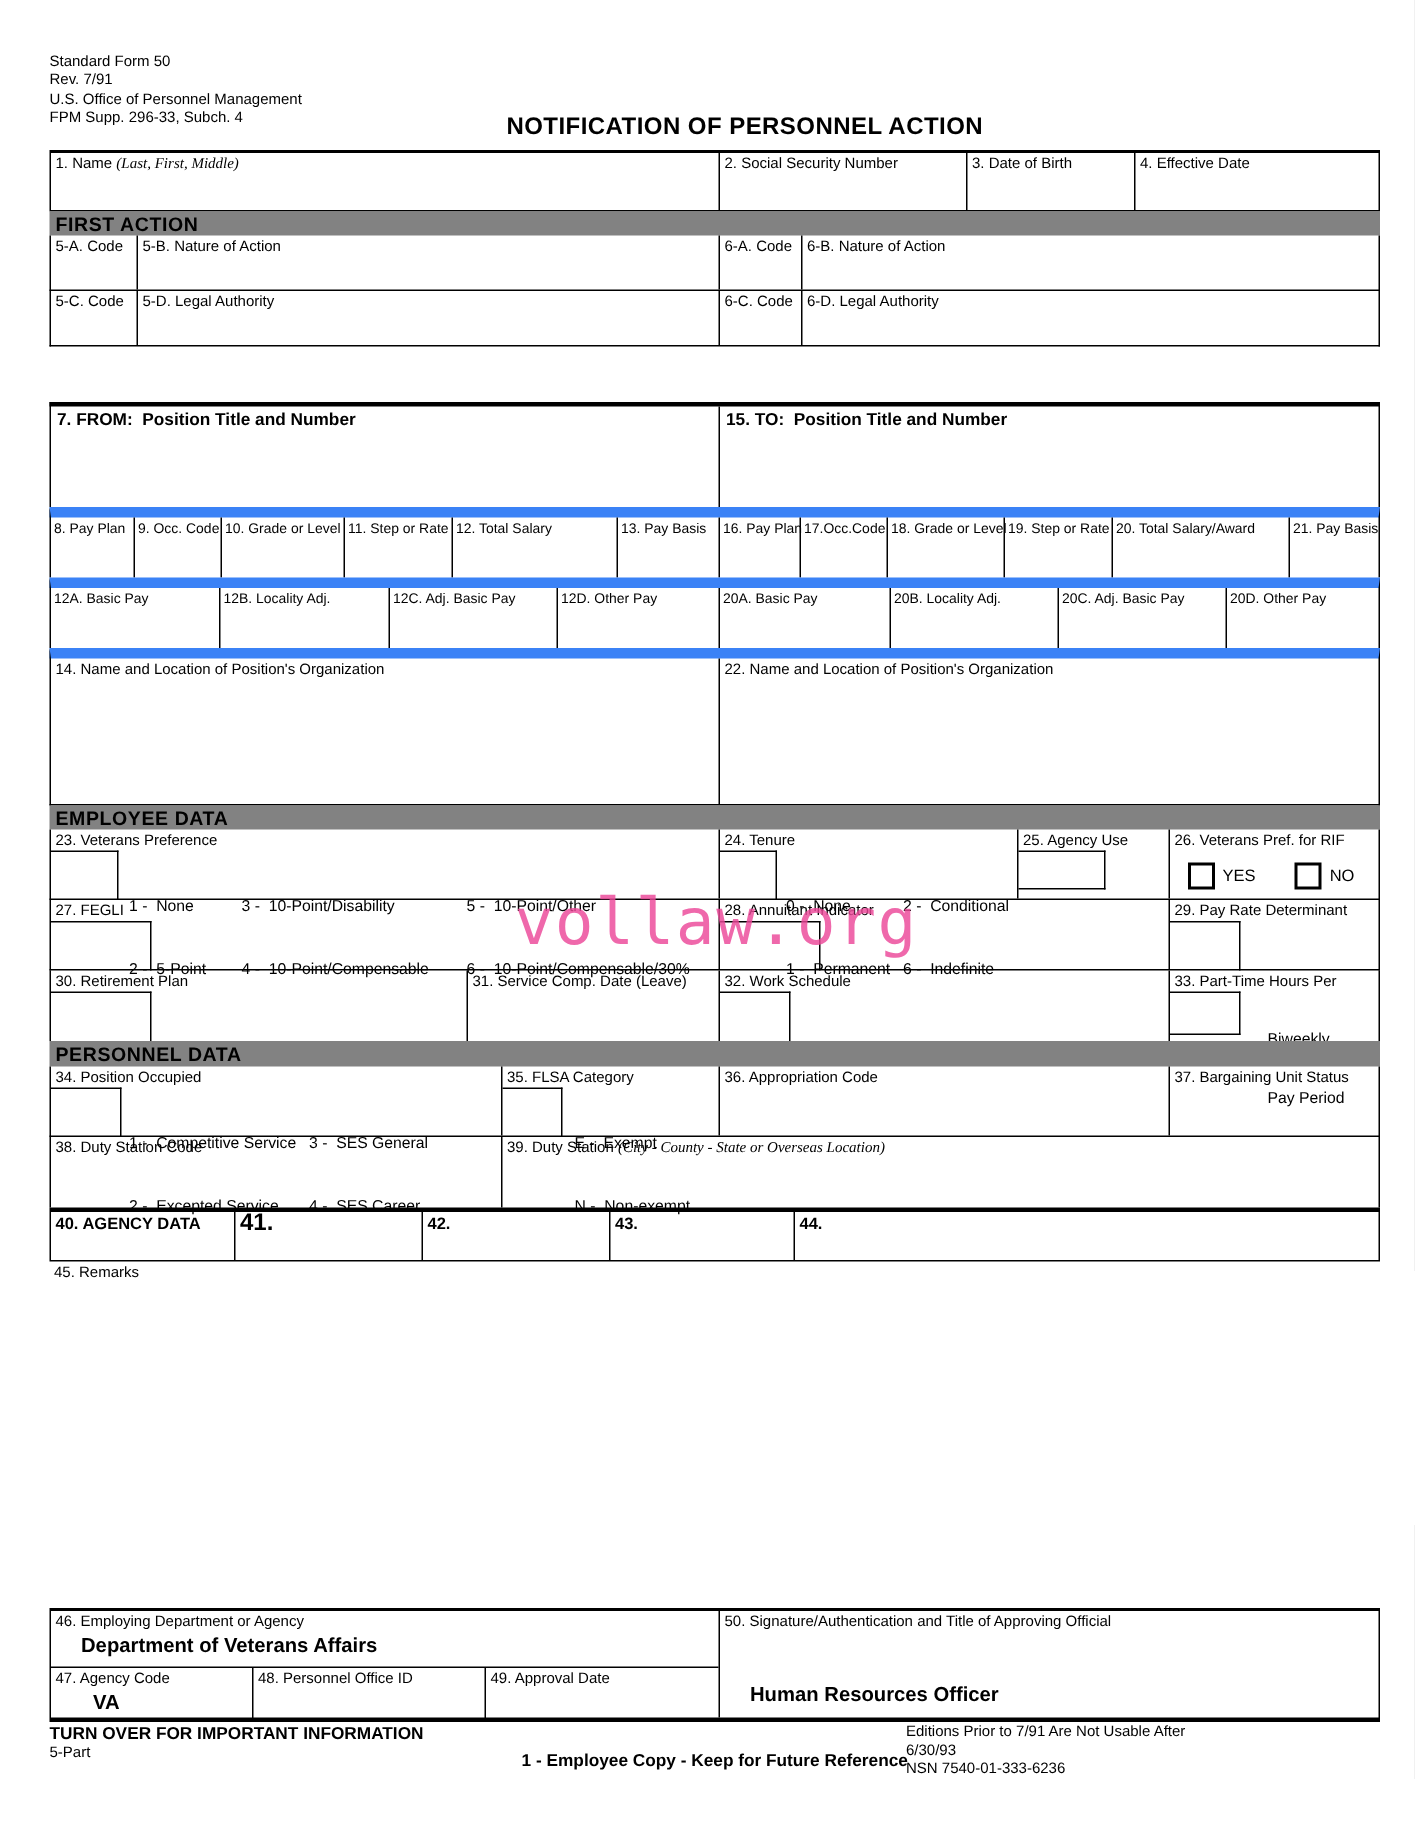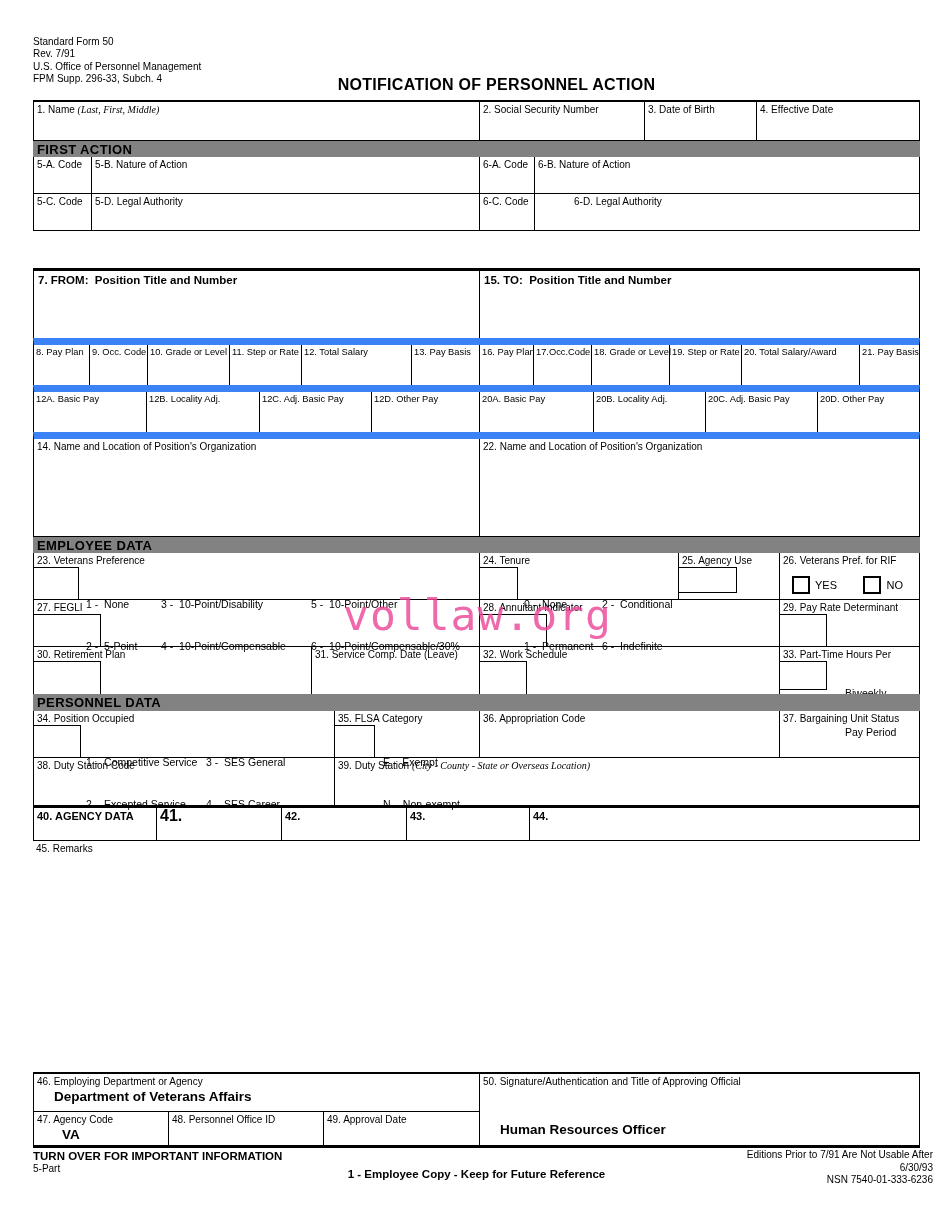--- a/index.html
+++ b/index.html
@@ -80,21 +80,21 @@
   <div class="band bb1" style="top:194px;height:37px;">
     <div class="field" style="left:0;width:57px;">
         <div class="lb">5-C. Code</div>
       </div>
     <div class="field bl" style="left:57px;width:388px;">
         <div class="lb">5-D. Legal Authority</div>
       </div>
     <div class="field bl" style="left:445px;width:55px;">
         <div class="lb">6-C. Code</div>
       </div>
-    <div class="field bl" style="left:500px;width:387px;padding-left:36px;">
+    <div class="field bl" style="left:500px;width:387px;">
         <div class="lb">6-D. Legal Authority</div>
       </div>
   </div>
 
   <div class="band bt3" style="top:268px;height:70px;">
     <div class="field" style="left:0;width:445px;">
         <div class="sec-lb">7. FROM:  Position Title and Number</div>
       </div>
     <div class="field bl" style="left:445px;width:442px;">
         <div class="sec-lb">15. TO:  Position Title and Number</div>
@@ -342,21 +342,21 @@
     </div>
     <div class="field bl" style="left:445px;width:442px;">
       <div class="lb lb-wrap">50. Signature/Authentication and Title of Approving Official</div>
       <div class="abs value" style="left:20px;bottom:8px;">Human Resources Officer</div>
     </div>
   </div>
 
   <div class="abs" style="left:33px;top:1150px;font-size:11.5px;font-weight:bold;">TURN OVER FOR IMPORTANT INFORMATION</div>
   <div class="abs" style="left:33px;top:1163px;font-size:10px;">5-Part</div>
   <div class="abs" style="left:33px;top:1168px;width:887px;text-align:center;font-size:11.5px;font-weight:bold;">1 - Employee Copy - Keep for Future Reference</div>
-  <div class="abs" style="right:10px;top:1149px;width:300px;text-align:right;font-size:10px;line-height:12.5px;">
+  <div class="abs" style="right:39px;top:1149px;width:300px;font-size:10px;line-height:12.5px;">
     <div>Editions Prior to 7/91 Are Not Usable After</div>
     <div>6/30/93</div>
     <div>NSN 7540-01-333-6236</div>
   </div>
 
   <div class="wm" style="left:343px;top:590px;">vollaw.org</div>
 
 </div>
 
 </body></html>

